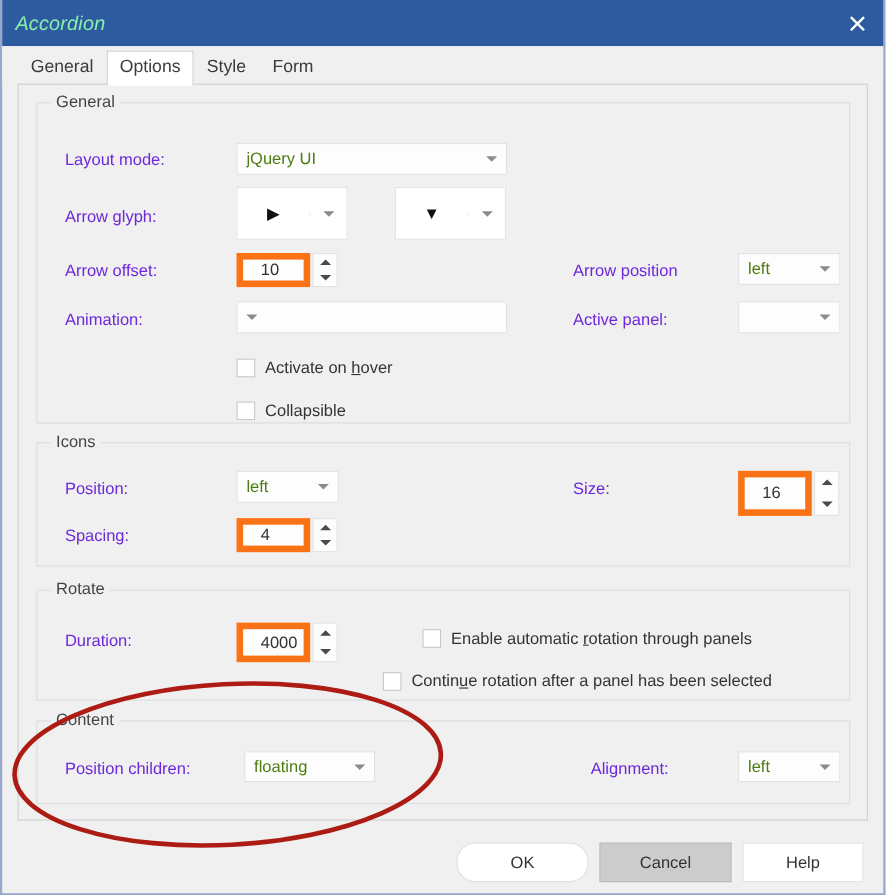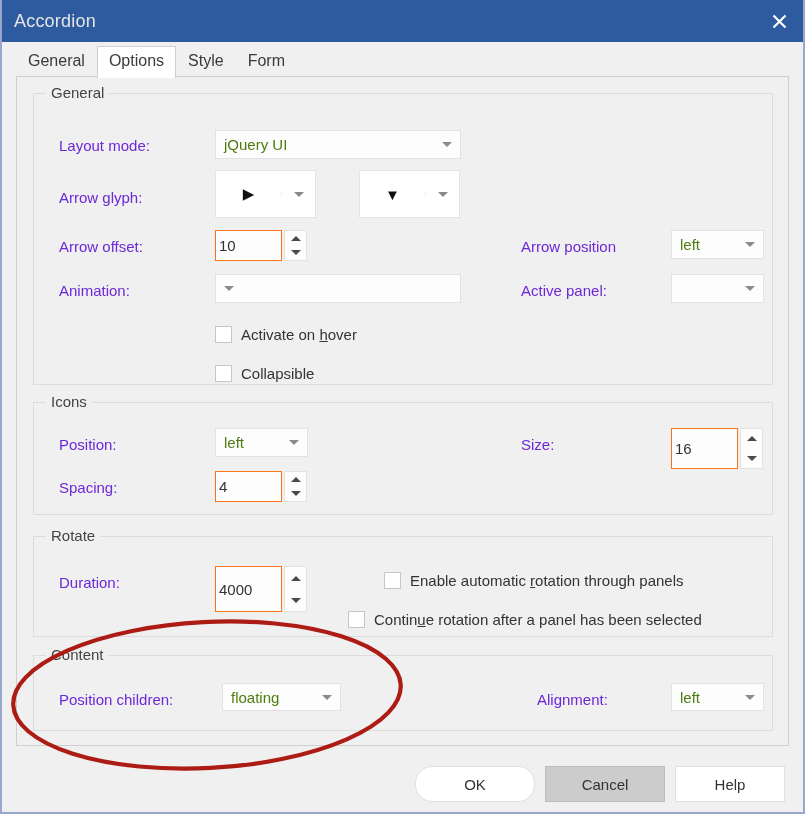--- a/index.html
+++ b/index.html
@@ -27,24 +27,25 @@
   }
 
   
   .titlebar {
     position: absolute;
     left: -2px; top: 0; width: 805px; height: 42px;
     background: #2e5b9f;
     display: flex; align-items: center;
   }
   .titlebar-text {
-    color: #e5e5e5;
+    color: #86efac;
     font-size: 18px;
     margin-left: 14px;
     letter-spacing: .2px;
+    font-style: italic;
   }
   .titlebar-close {
     position: absolute;
     right: 0; top: 0;
     width: 52px; height: 42px;
     display: flex; align-items: center; justify-content: center;
     color: #ffffff;
     font-size: 20px;
     font-weight: 600;
     cursor: pointer;
@@ -164,24 +165,24 @@
   }
 
   
   .spin {
     position: absolute;
     display: flex;
     align-items: stretch;
   }
   .spin .num {
     background: #fdfdfd;
-    border: 1px solid #f97316;
+    border: 6px solid #f97316;
     font-size: 15px;
     color: #333;
-    padding-left: 3px;
+    padding-left: 16px;
     display: flex; align-items: center;
     height: 100%;
   }
   .spin .btns {
     width: 23px;
     margin-left: 2px;
     background: #fdfdfd;
     border: 1px solid #e2e2e2;
     display: flex;
     flex-direction: column;
@@ -367,21 +368,21 @@
           <i class="up"></i>
           <i class="down"></i>
         </span>
       </div>
     </div>
 
     <div class="group" style="left:16px; top:459px; width:740px; height:101px;">
       <div class="group-title">Rotate</div>
 
       <div class="lbl" style="left:25px; top:37px;">Duration:</div>
-      <div class="spin" style="left:181px; top:29px; width:92px; height:46px;">
+      <div class="spin" style="left:181px; top:29px; width:92px; height:36px;">
         <span class="num" style="width:67px;">4000</span>
         <span class="btns">
           <i class="up"></i>
           <i class="down"></i>
         </span>
       </div>
 
       <div class="chk" style="left:314px; top:35px;margin-left:36px;">
         <span class="box"></span>
         <span class="ctext"><span>Enable automatic </span><u>r</u><span>otation through panels</span></span>

